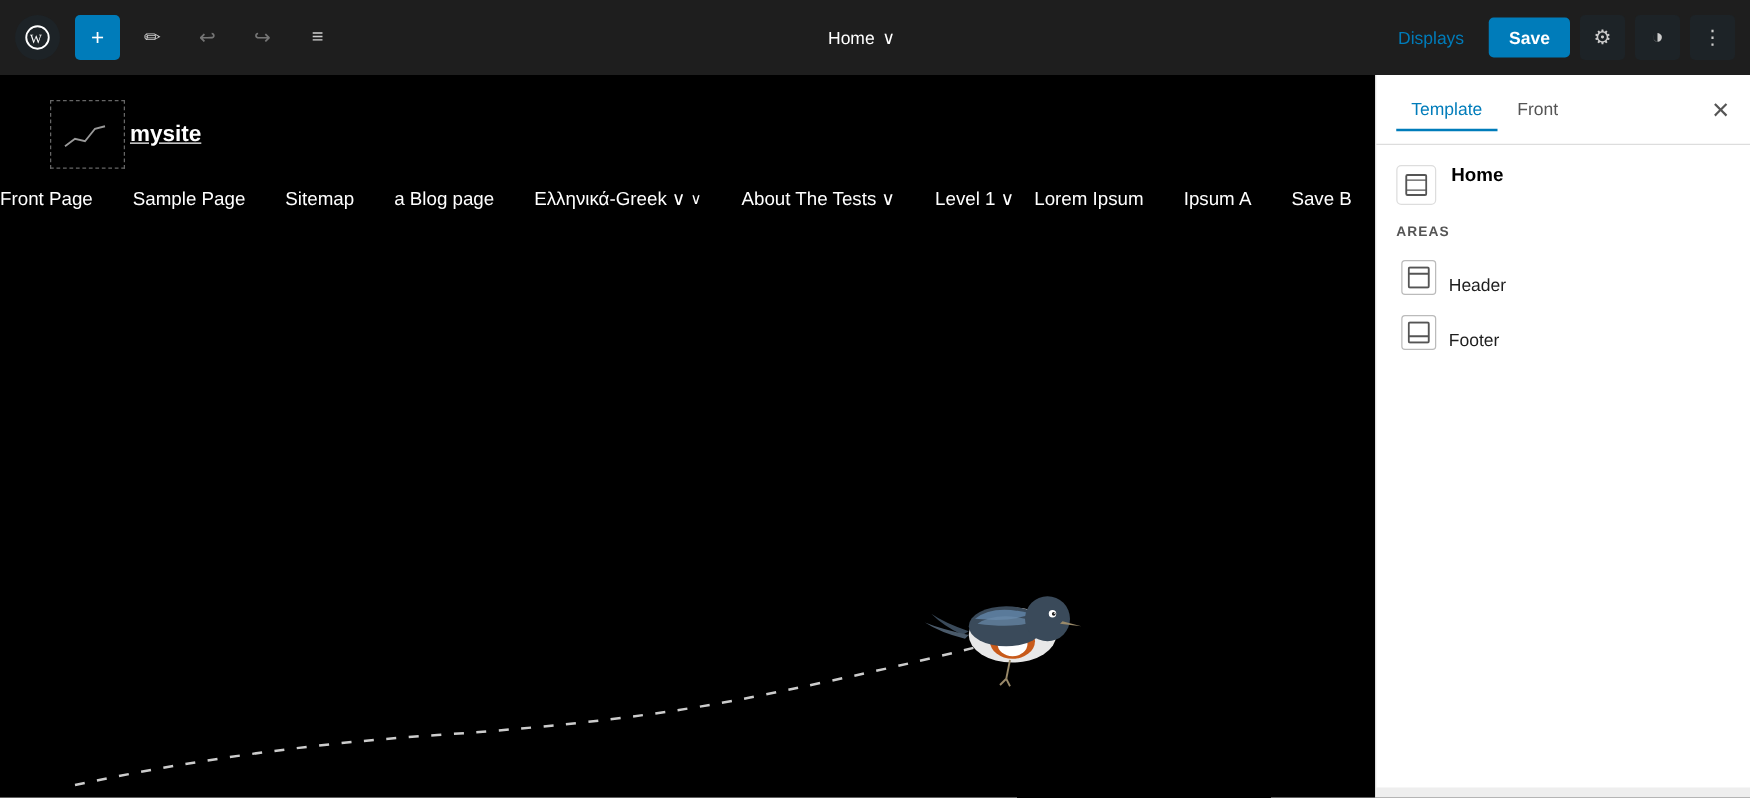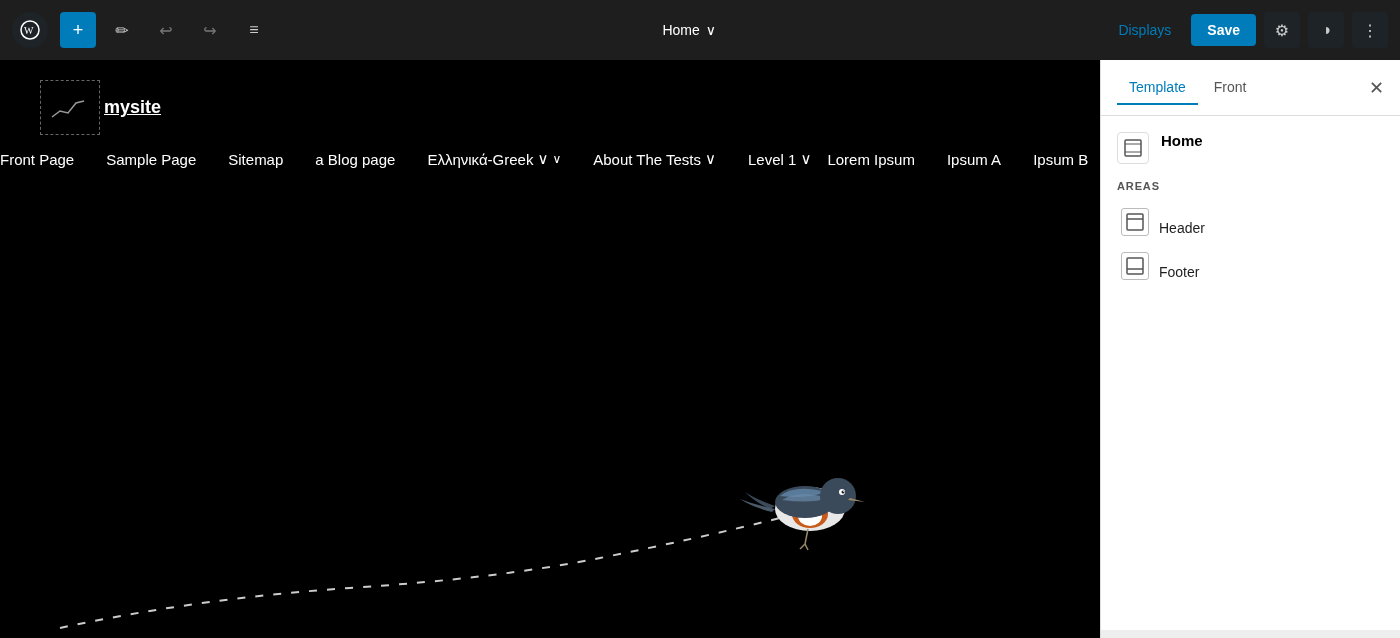--- a/index.html
+++ b/index.html
@@ -311,21 +311,21 @@
         <span class="nav-item">Sample Page</span>
         <span class="nav-item">Sitemap</span>
         <span class="nav-item">a Blog page</span>
         <span class="nav-item nav-item-with-arrow" style="display:flex;align-items:center;gap:4px;">Ελληνικά-Greek <span>∨</span></span>
         <span class="nav-item" style="display:flex;align-items:center;gap:4px;">About The Tests <span>∨</span></span>
         <span class="nav-item" style="display:flex;align-items:center;gap:4px;">Level 1 <span>∨</span></span>
       </div>
       <div class="nav-row">
         <span class="nav-item">Lorem Ipsum</span>
         <span class="nav-item">Ipsum A</span>
-        <span class="nav-item">Ipsum B</span>
+        <span class="nav-item">Save B</span>
       </div>
     </div>
 
     <svg class="dashed-path" viewBox="0 0 1100 200" preserveAspectRatio="none">
       <path d="M 60 190 Q 200 160 350 150 Q 500 140 600 120 Q 700 100 780 80" stroke="white" stroke-width="2" stroke-dasharray="8,10" fill="none" opacity="0.8"></path>
     </svg>
 
     <div class="bird-area" style="position:absolute; bottom:80px; right:220px;">
       <svg width="150" height="110" viewBox="0 0 150 110" xmlns="http://www.w3.org/2000/svg">
 

